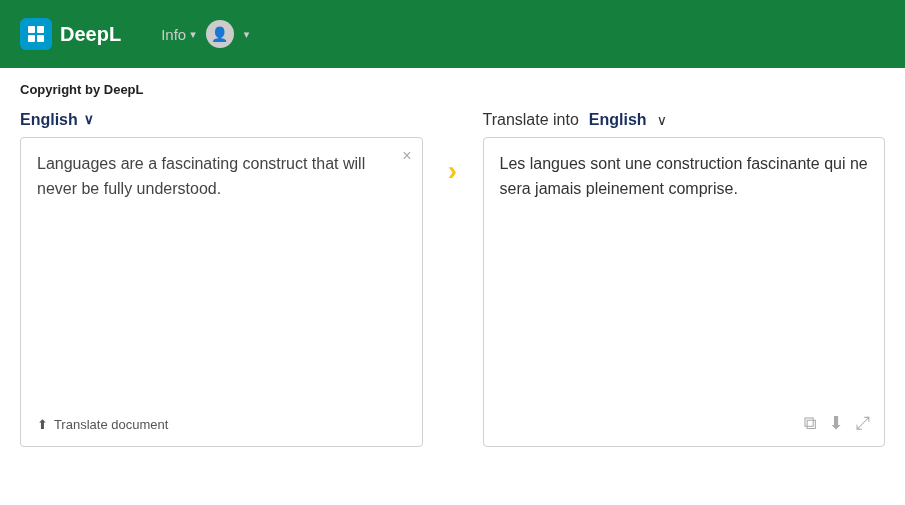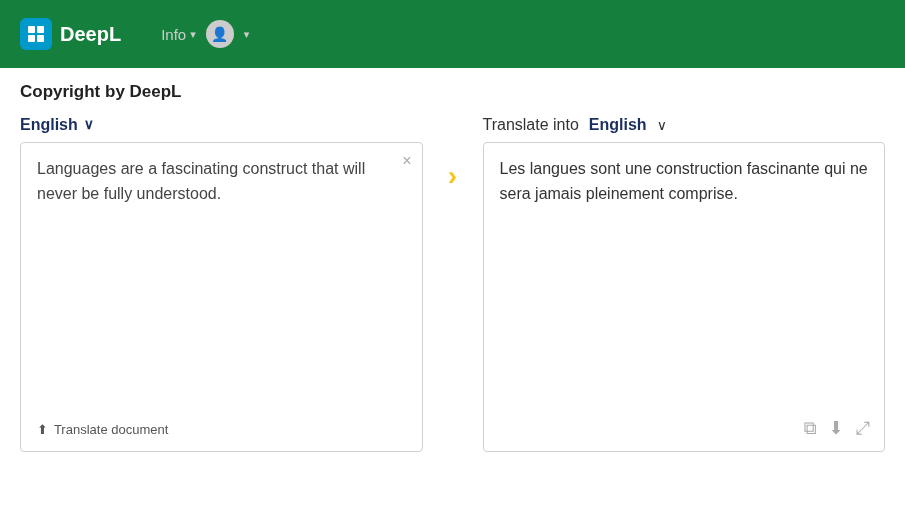--- a/index.html
+++ b/index.html
@@ -82,21 +82,21 @@
       font-size: 14px;
       cursor: pointer;
     }
     .chevron { font-size: 11px; }
 
     
     .main-content {
       padding: 14px 20px 20px 20px;
     }
     .copyright {
-      font-size: 17px;
+      font-size: 13px;
       font-weight: bold;
       color: #222;
       margin-bottom: 14px;
     }
 
     
     .translator-area {
       display: flex;
       gap: 0;
       align-items: flex-start;

